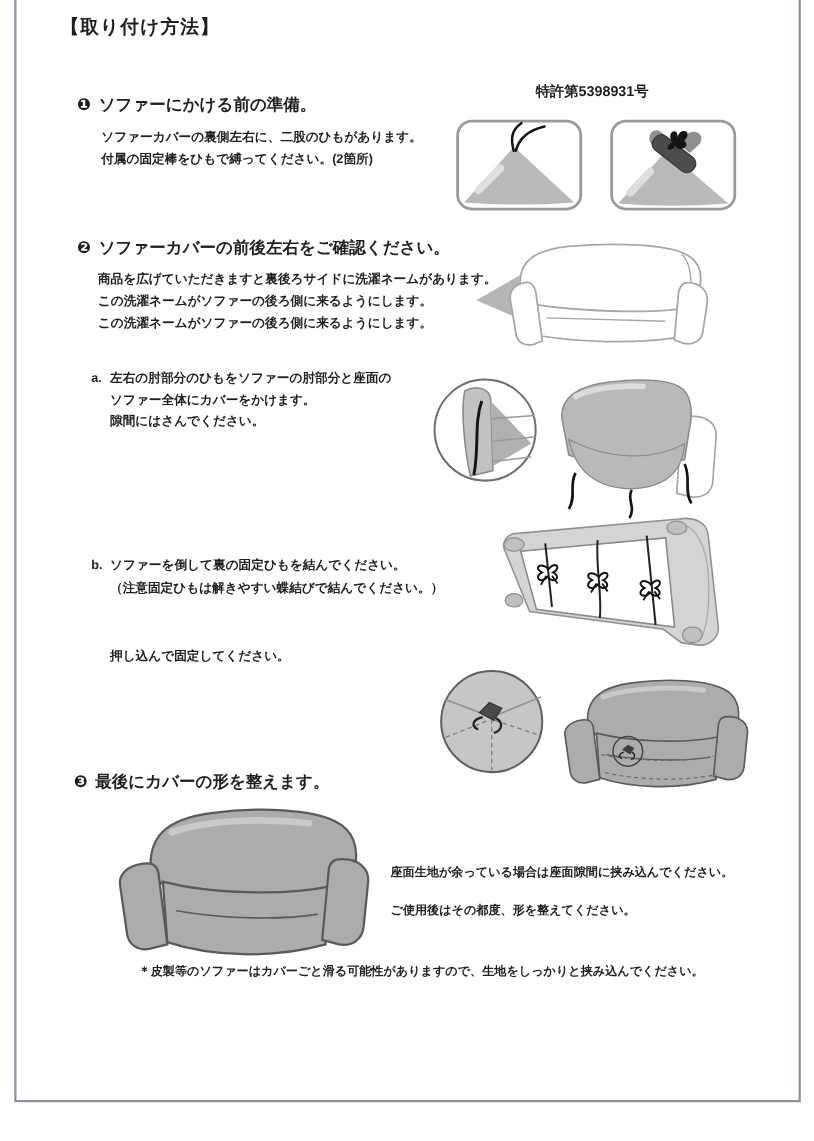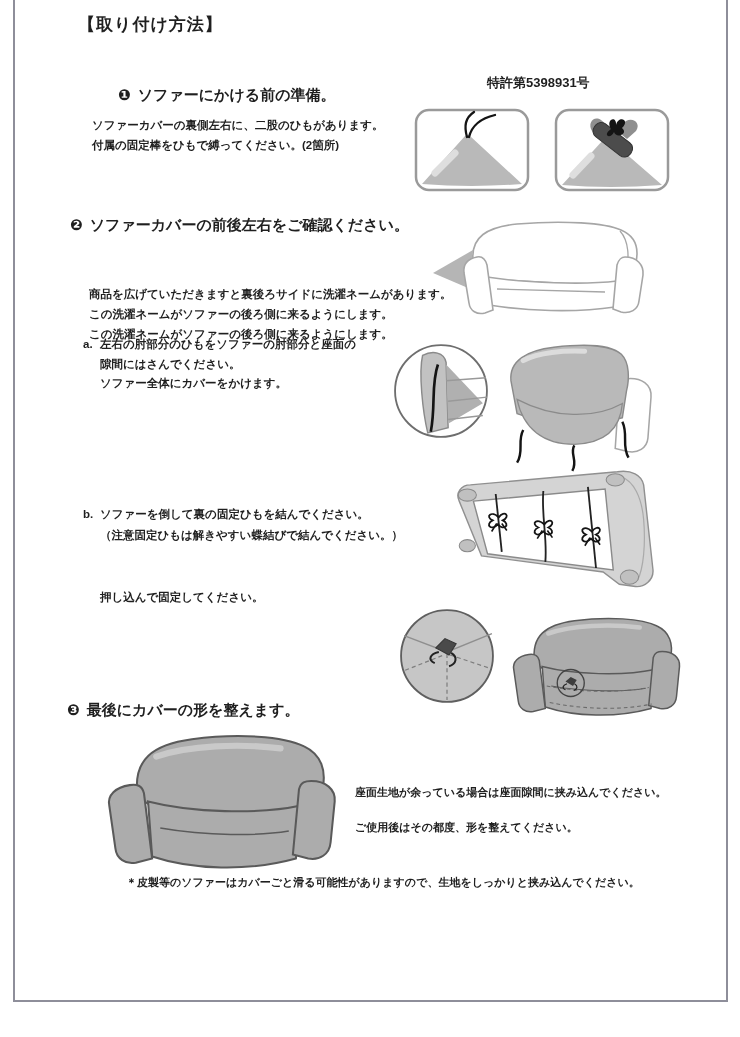--- a/index.html
+++ b/index.html
@@ -43,21 +43,21 @@
   .h-step .num {
     margin-right: 7px;
     font-size: 15px;
   }
   .body-text {
     font-size: 11.5px;
     font-weight: 700;
     line-height: 19.5px;
     white-space: nowrap;
   }
-  .body-text.lh20 { line-height: 20px; margin-top: 40px; }
+  .body-text.lh20 { line-height: 20px; }
   .sub {
     font-size: 11.5px;
     font-weight: 700;
     line-height: 19.5px;
     white-space: nowrap;
   }
   .sub .sub-label {
     display: inline-block;
     width: 17px;
   }
@@ -84,24 +84,24 @@
     </g>
     <g id="bow-knot">
       <path d="M0,0 C-7,-7 -14,-1 -6,3 C-14,7 -7,14 -1,7 C5,14 12,7 4,3 C12,-1 6,-8 0,0 Z" fill="none" stroke="#141414" stroke-width="1.8"></path>
       <path d="M-2,6 L-7,14 M3,6 L8,13" stroke="#141414" stroke-width="1.6" fill="none"></path>
     </g>
   </defs>
 </svg>
 
 <div class="page-border"></div>
 
-<div class="abs title" style="left:55px; top:13px;margin-left:23px;">【取り付け方法】</div>
+<div class="abs title" style="left:55px; top:13px;">【取り付け方法】</div>
 <div class="abs patent" style="left:487px; top:74px;">特許第5398931号</div>
 
-<div class="abs h-step" style="left:70px; top:86px;margin-left:48px;">
+<div class="abs h-step" style="left:70px; top:86px;">
   <span class="num">❶</span><span>ソファーにかける前の準備。</span>
 </div>
 <div class="abs body-text" style="left:92px; top:116px;">
   <div>ソファーカバーの裏側左右に、二股のひもがあります。</div>
   <div>付属の固定棒をひもで縛ってください。(2箇所)</div>
 </div>
 
 <svg class="abs" style="left:414px; top:108px;" width="116" height="84" viewBox="0 0 116 84">
   <rect x="2" y="2" width="112" height="80" rx="13" fill="#ffffff" stroke="#9a9a9a" stroke-width="2.5"></rect>
   <path d="M8,76 L51,28 C52.5,26.5 54.5,26.5 56,28 L108,76 Q58,80 8,76 Z" fill="#b9b9b9"></path>
@@ -134,22 +134,22 @@
   <path d="M48,45 C46,22 62,12 92,9 C140,5 180,8 196,15 C210,21 214,33 211,47 L206,72 L58,64 Z" fill="#ffffff" stroke="#a6a6a6" stroke-width="1.6"></path>
   <path d="M195,16 C204,26 205,44 200,58" fill="none" stroke="#a6a6a6" stroke-width="1.3"></path>
   <path d="M62,62 C100,68 160,70 192,66 L190,92 C150,98 100,96 64,90 Z" fill="#ffffff" stroke="#a6a6a6" stroke-width="1.6"></path>
   <line x1="72" y1="74" x2="180" y2="77" stroke="#a6a6a6" stroke-width="1.3"></line>
   <path d="M52,42 C42,44 38,50 39,58 L44,88 C45,96 52,100 60,98 L68,95 L62,50 C60,43 57,41 52,42 Z" fill="#ffffff" stroke="#a6a6a6" stroke-width="1.6"></path>
   <path d="M200,42 C212,42 219,50 218,60 L214,86 C213,95 205,99 196,97 L188,94 L192,50 C194,44 196,42 200,42 Z" fill="#ffffff" stroke="#a6a6a6" stroke-width="1.6"></path>
 </svg>
 
 <div class="abs sub" style="left:83px; top:335px;">
   <div><span class="sub-label">a.</span><span>左右の肘部分のひもをソファーの肘部分と座面の</span></div>
+  <div class="indent">ソファー全体にカバーをかけます。</div>
   <div class="indent">隙間にはさんでください。</div>
-  <div class="indent">ソファー全体にカバーをかけます。</div>
 </div>
 
 <svg class="abs" style="left:392px; top:342px;" width="98" height="98" viewBox="0 0 96 96">
   <circle cx="48" cy="48" r="45" fill="#ffffff" stroke="#6e6e6e" stroke-width="1.8"></circle>
   <path d="M30,13 C40,8 51,10 53,20 L55,84 L35,89 C30,68 26,30 30,13 Z" fill="#c2c2c2" stroke="#8a8a8a" stroke-width="1.4"></path>
   <path d="M53,22 L89,60 L55,80 Z" fill="#b0b0b0"></path>
   <path d="M53,38 L92,35" stroke="#999999" stroke-width="1.4" fill="none"></path>
   <path d="M55,58 L93,54" stroke="#999999" stroke-width="1.4" fill="none"></path>
   <path d="M55,76 L89,72" stroke="#999999" stroke-width="1.4" fill="none"></path>
   <path d="M45,22 C38,42 43,62 38,88" fill="none" stroke="#141414" stroke-width="2.6"></path>

